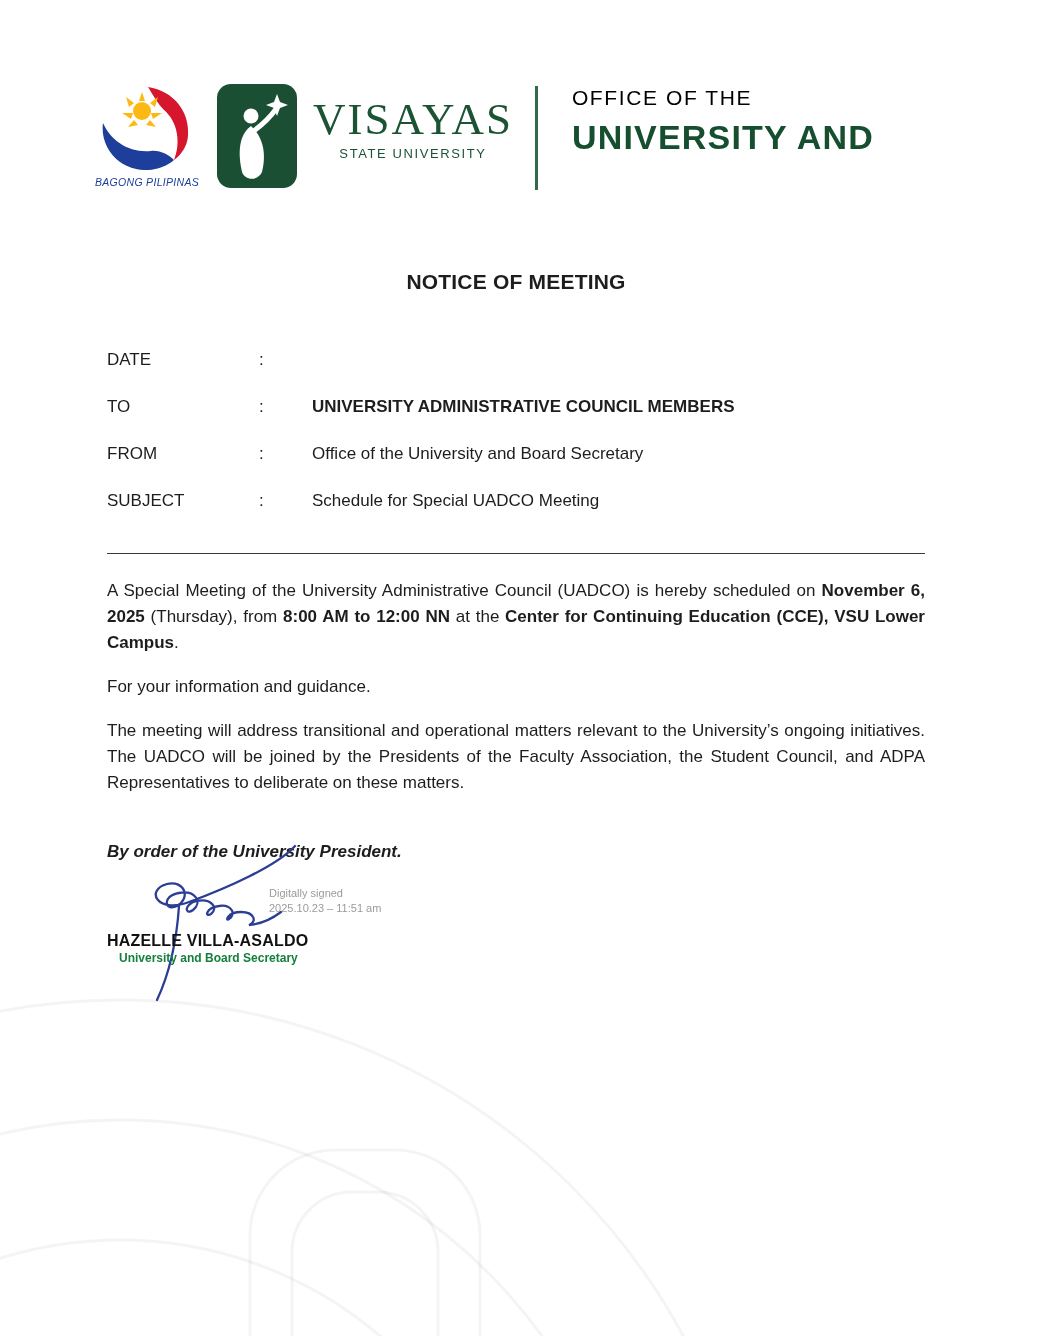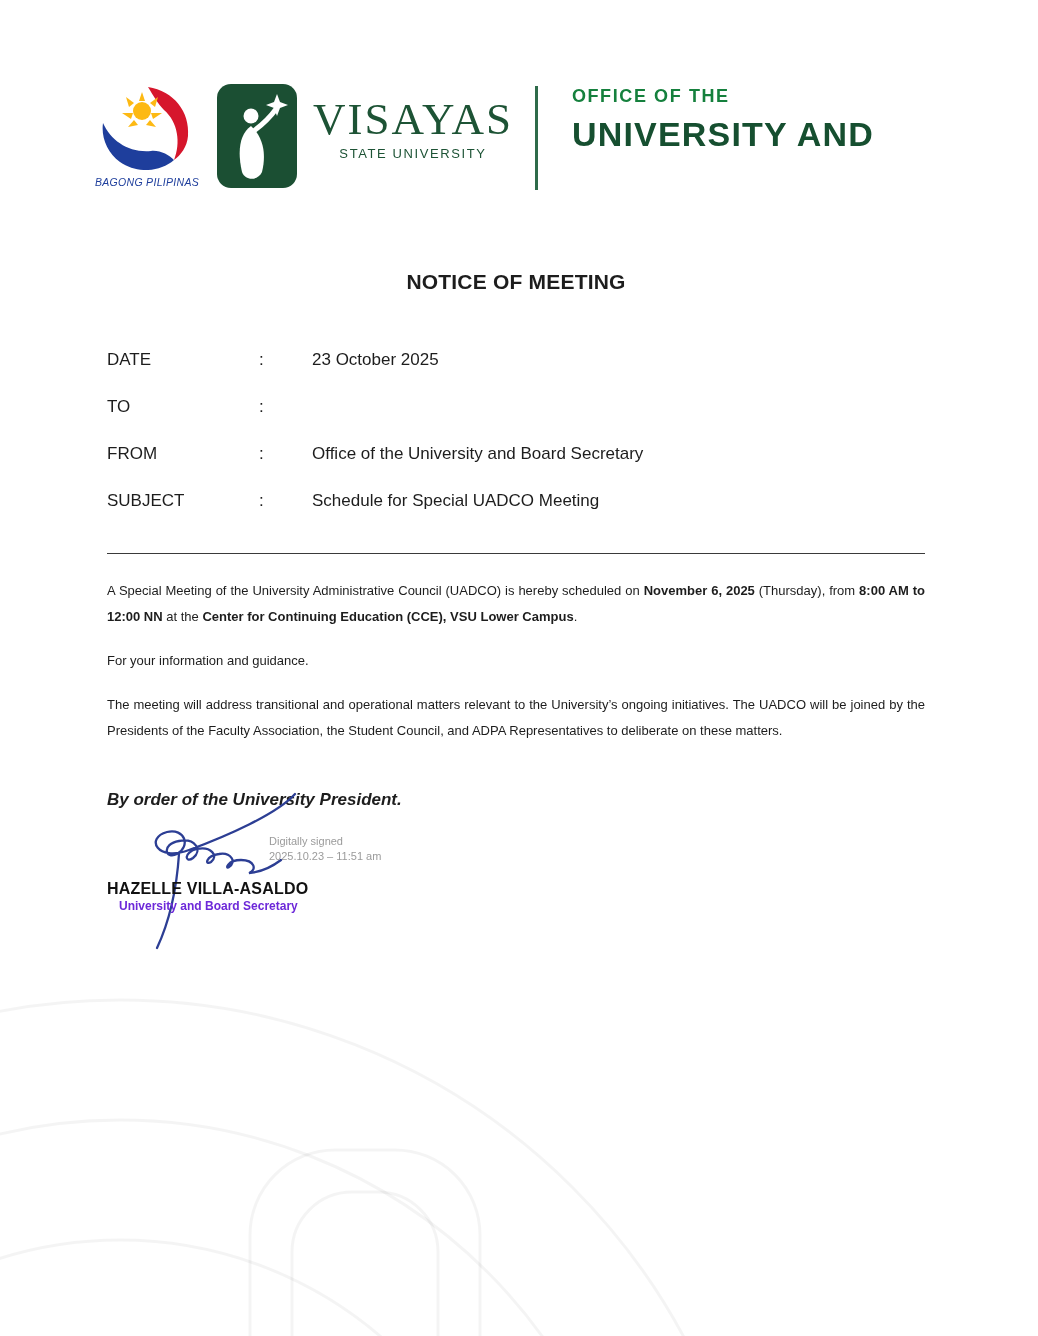--- a/index.html
+++ b/index.html
@@ -21,44 +21,44 @@
   
   .header { display:flex; align-items:flex-start; margin-top:84px; margin-left:-12px; }
   .bp-logo { width:102px; text-align:center; flex:0 0 auto; }
   .bp-text { font-size:10.5px; font-weight:normal; font-style:italic; color:#1e3e9c; letter-spacing:0.3px; margin-top:2px; white-space:nowrap; }
   .vsu-badge { margin-left:20px; flex:0 0 auto; }
   .vsu-wordmark { margin-left:16px; margin-top:12px; flex:0 0 auto; }
   .vsu-title { font-family:"Liberation Serif", serif; font-size:45px; color:#1d5335; letter-spacing:2px; line-height:1.05; }
   .vsu-sub { font-size:13px; color:#1d5335; letter-spacing:1.6px; text-align:center; margin-top:3px; }
   .divider { width:3px; height:104px; background:#2e6b4a; margin:2px 34px 0 22px; flex:0 0 auto; }
   .office-block { margin-top:2px; }
-  .office-prefix { color:#15803d; font-size:18px; letter-spacing:1.6px; margin-bottom:7px;font-weight:bold; }
+  .office-prefix { color:#000000; font-size:21px; letter-spacing:1.6px; margin-bottom:7px; }
   .office-name { color:#164f30; font-size:34px; font-weight:bold; letter-spacing:1.2px; line-height:1.18; }
 
   
   .doc-title { margin-top:78px; text-align:center; font-size:21px; font-weight:bold; letter-spacing:0.2px; }
 
   .meta { margin-top:56px; }
   .meta-row { display:grid; grid-template-columns:152px 53px 1fr; font-size:17px; margin-bottom:27px; }
   .meta-row:last-child { margin-bottom:0; }
   .meta-value.bold { font-weight:bold; }
 
   .rule { margin-top:42px; border:none; border-top:1.5px solid #3a3a3a; }
 
-  .body-par { margin-top:24px; font-size:13px; line-height:26px; text-align:justify; }
+  .body-par { margin-top:24px; font-size:17px; line-height:26px; text-align:justify; }
   .body-par + .body-par { margin-top:18px; }
 
   .closing { margin-top:46px; font-size:17px; font-weight:bold; font-style:italic; }
 
   
   .sig-block { position:relative; margin-top:6px; height:130px; }
   .sig-scrawl { position:absolute; left:20px; top:-28px; pointer-events:none; }
   .digital-note { position:absolute; left:162px; top:18px; font-size:11px; color:#9b9b9b; line-height:1.35; }
   .sig-name { position:absolute; left:0; top:64px; font-size:16px; font-weight:bold; color:#111; letter-spacing:0.2px; }
-  .sig-title { position:absolute; left:12px; top:83px; font-size:12px; font-weight:bold; color:#6d28d9; }
+  .sig-title { position:absolute; left:12px; top:83px; font-size:12px; font-weight:bold; color:#15803d; }
 </style>
 </head>
 <body>
 
 <div class="page">
 
   <svg class="watermark" width="700" height="600" viewBox="0 0 700 600">
     <g fill="none" stroke="rgba(0,0,0,0.045)" stroke-width="3">
       <circle cx="120" cy="820" r="640"></circle>
       <circle cx="120" cy="820" r="520"></circle>
@@ -112,25 +112,25 @@
         <div class="office-name">UNIVERSITY AND</div>
       </div>
     </header>
 
     <h1 class="doc-title">NOTICE OF MEETING</h1>
 
     <div class="meta">
       <div class="meta-row">
         <span class="meta-label">DATE</span>
         <span class="meta-colon">:</span>
-        <span class="meta-value">23 October 2025</span>
       </div>
       <div class="meta-row">
         <span class="meta-label">TO</span>
         <span class="meta-colon">:</span>
+        <span class="meta-value bold">UNIVERSITY ADMINISTRATIVE COUNCIL MEMBERS</span>
       </div>
       <div class="meta-row">
         <span class="meta-label">FROM</span>
         <span class="meta-colon">:</span>
         <span class="meta-value">Office of the University and Board Secretary</span>
       </div>
       <div class="meta-row">
         <span class="meta-label">SUBJECT</span>
         <span class="meta-colon">:</span>
         <span class="meta-value">Schedule for Special UADCO Meeting</span>

